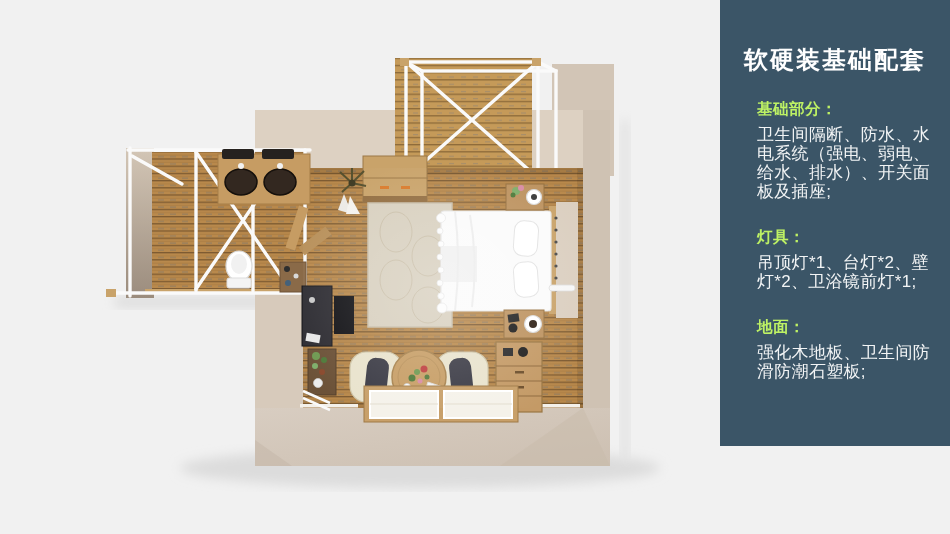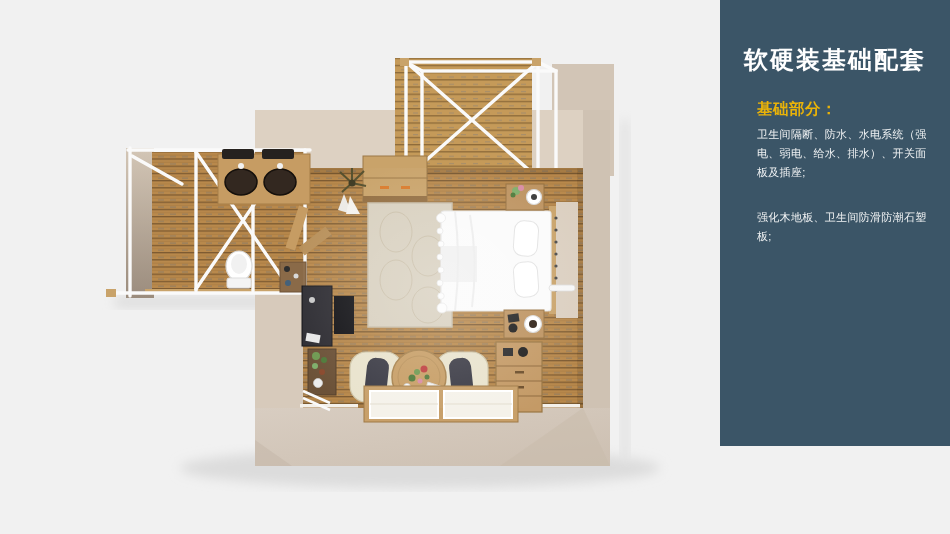--- a/index.html
+++ b/index.html
@@ -19,24 +19,24 @@
   .sidebar .title{
     margin:0;padding:0 8px;text-align:center;
     font-size:24px;font-weight:bold;letter-spacing:2px;line-height:1.15;
     color:#ffffff;white-space:nowrap;
   }
   .sections{padding:0 20px 0 37px;}
   .sec{margin-top:26px;}
   .sec:first-of-type{margin-top:25px;}
   .sec h2{
     margin:0 0 5px 0;font-size:15.5px;font-weight:bold;
-    letter-spacing:0.5px;color:#eab308;
+    letter-spacing:0.5px;color:#bef264;
   }
   .sec p{
-    margin:0;font-size:11px;line-height:19px;color:#f2f4f5;
+    margin:0;font-size:17px;line-height:19px;color:#f2f4f5;
     letter-spacing:0.3px;
   }
 </style>
 </head>
 <body>
 
 <div class="slide">
 
   <div class="canvas">
     <svg width="720" height="534" viewBox="0 0 720 534">
@@ -305,20 +305,25 @@
   <aside class="sidebar">
     <h1 class="title">软硬装基础配套</h1>
     <div class="sections">
       <section class="sec">
         <h2>基础部分：</h2>
         <p>卫生间隔断、防水、水电系统（强电、弱电、给水、排水）、开关面板及插座;</p>
       </section>
       <section class="sec">
       </section>
       <section class="sec">
-      </section>
-      <section class="sec">
+        <h2>灯具：</h2>
+        <p>吊顶灯*1、台灯*2、壁灯*2、卫浴镜前灯*1;</p>
+      </section>
+      <section class="sec">
+      </section>
+      <section class="sec">
+        <h2>地面：</h2>
         <p>强化木地板、卫生间防滑防潮石塑板;</p>
       </section>
     </div>
   </aside>
 
 </div>
 
 </body></html>

